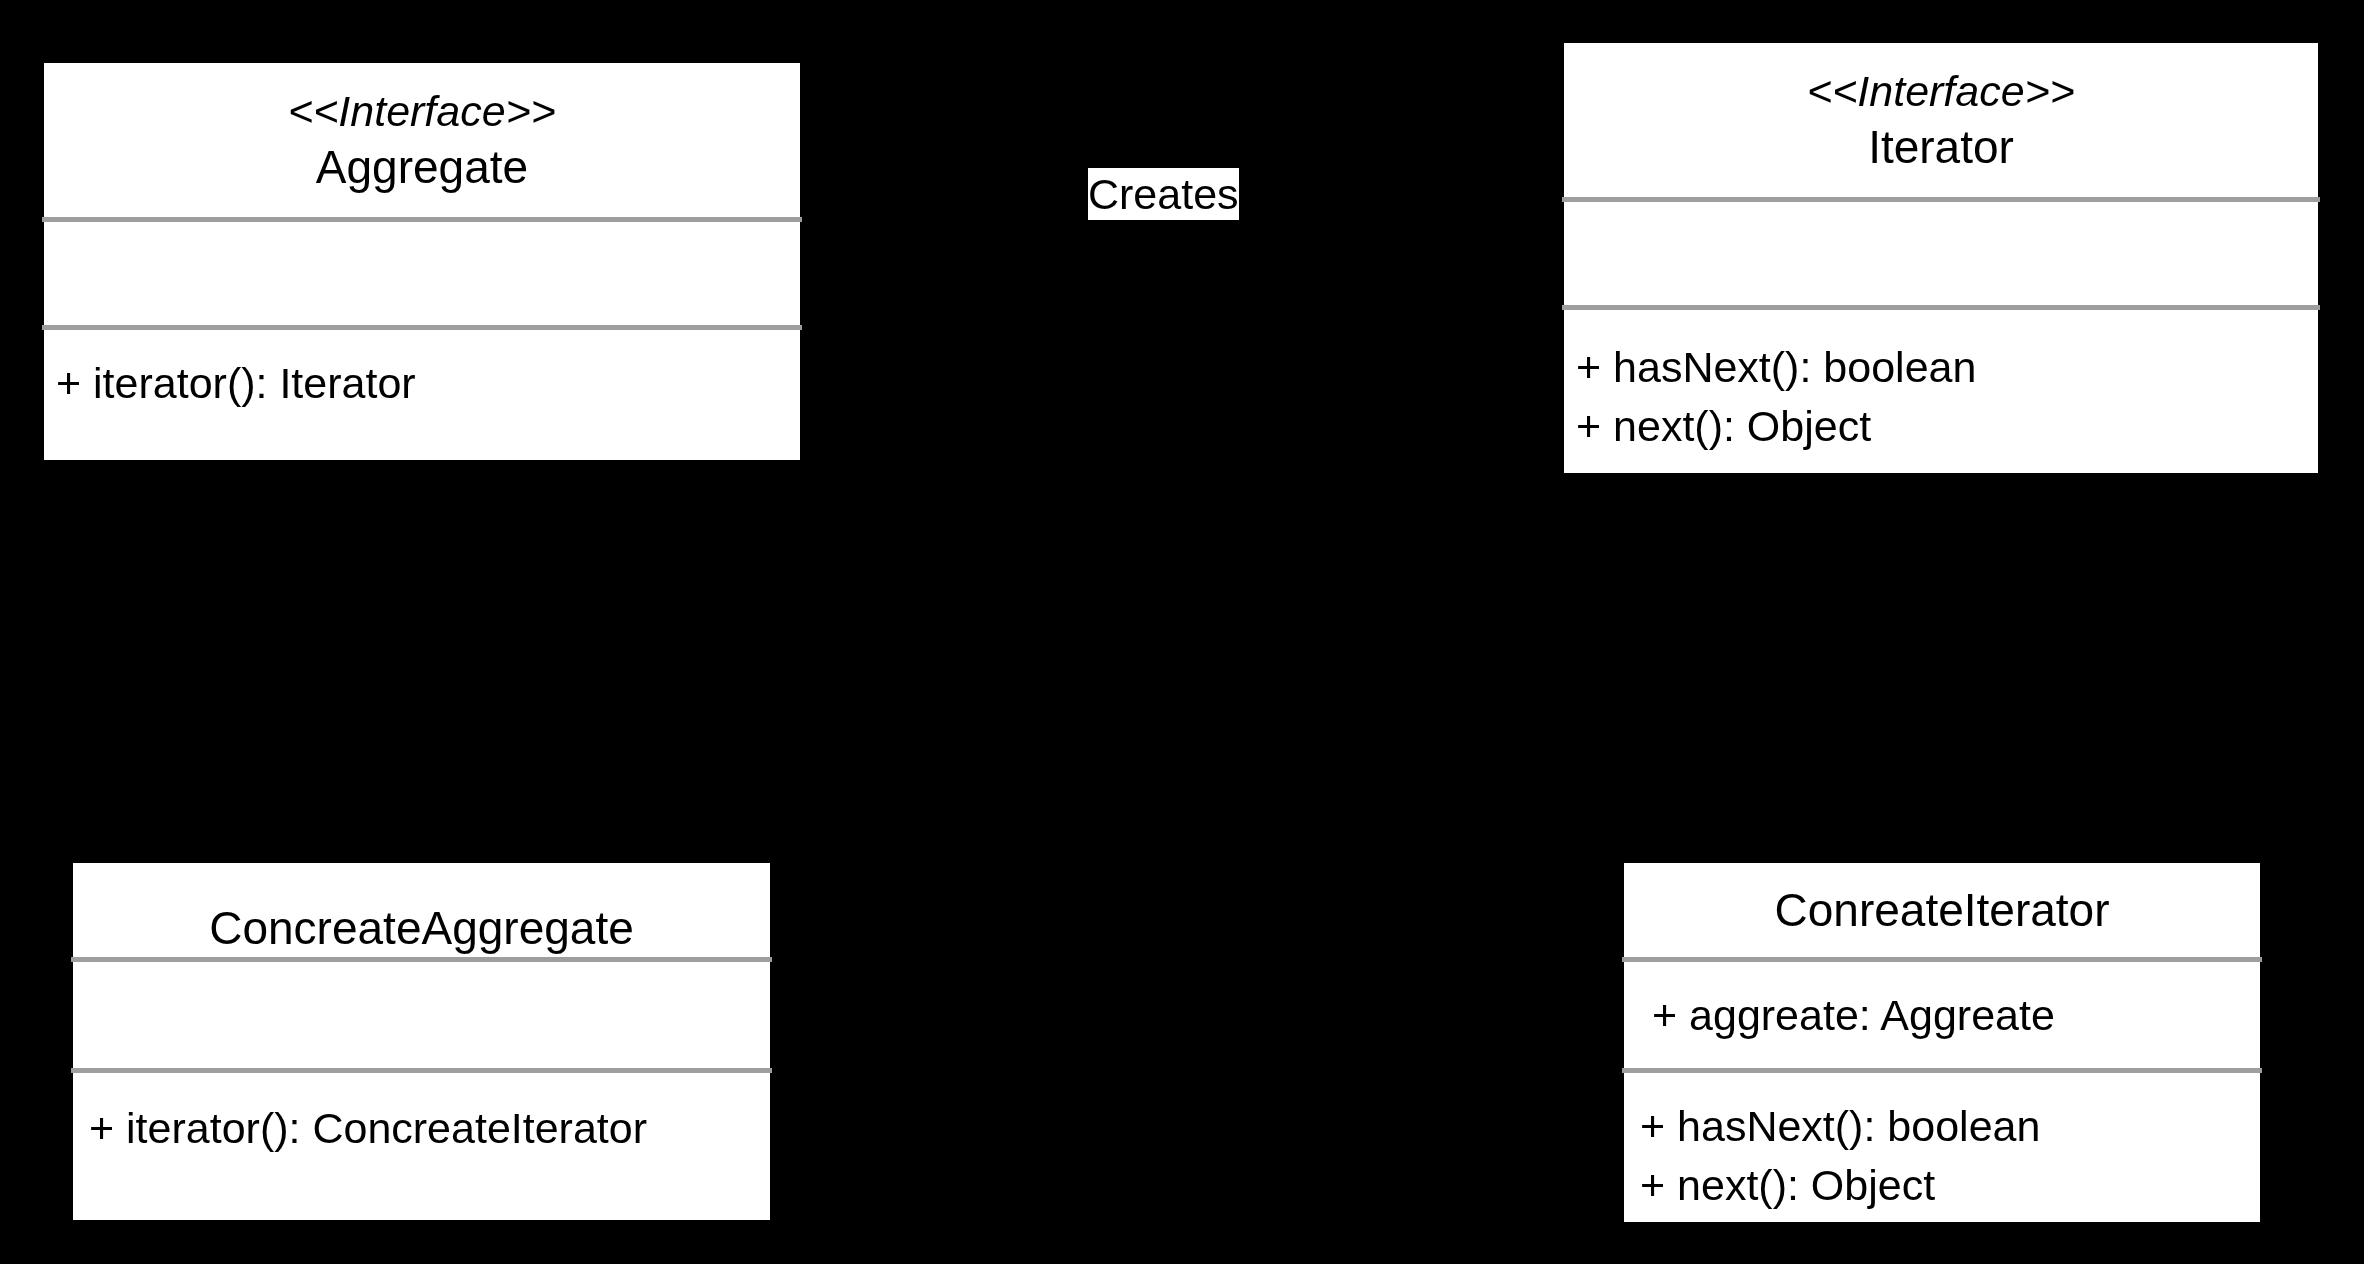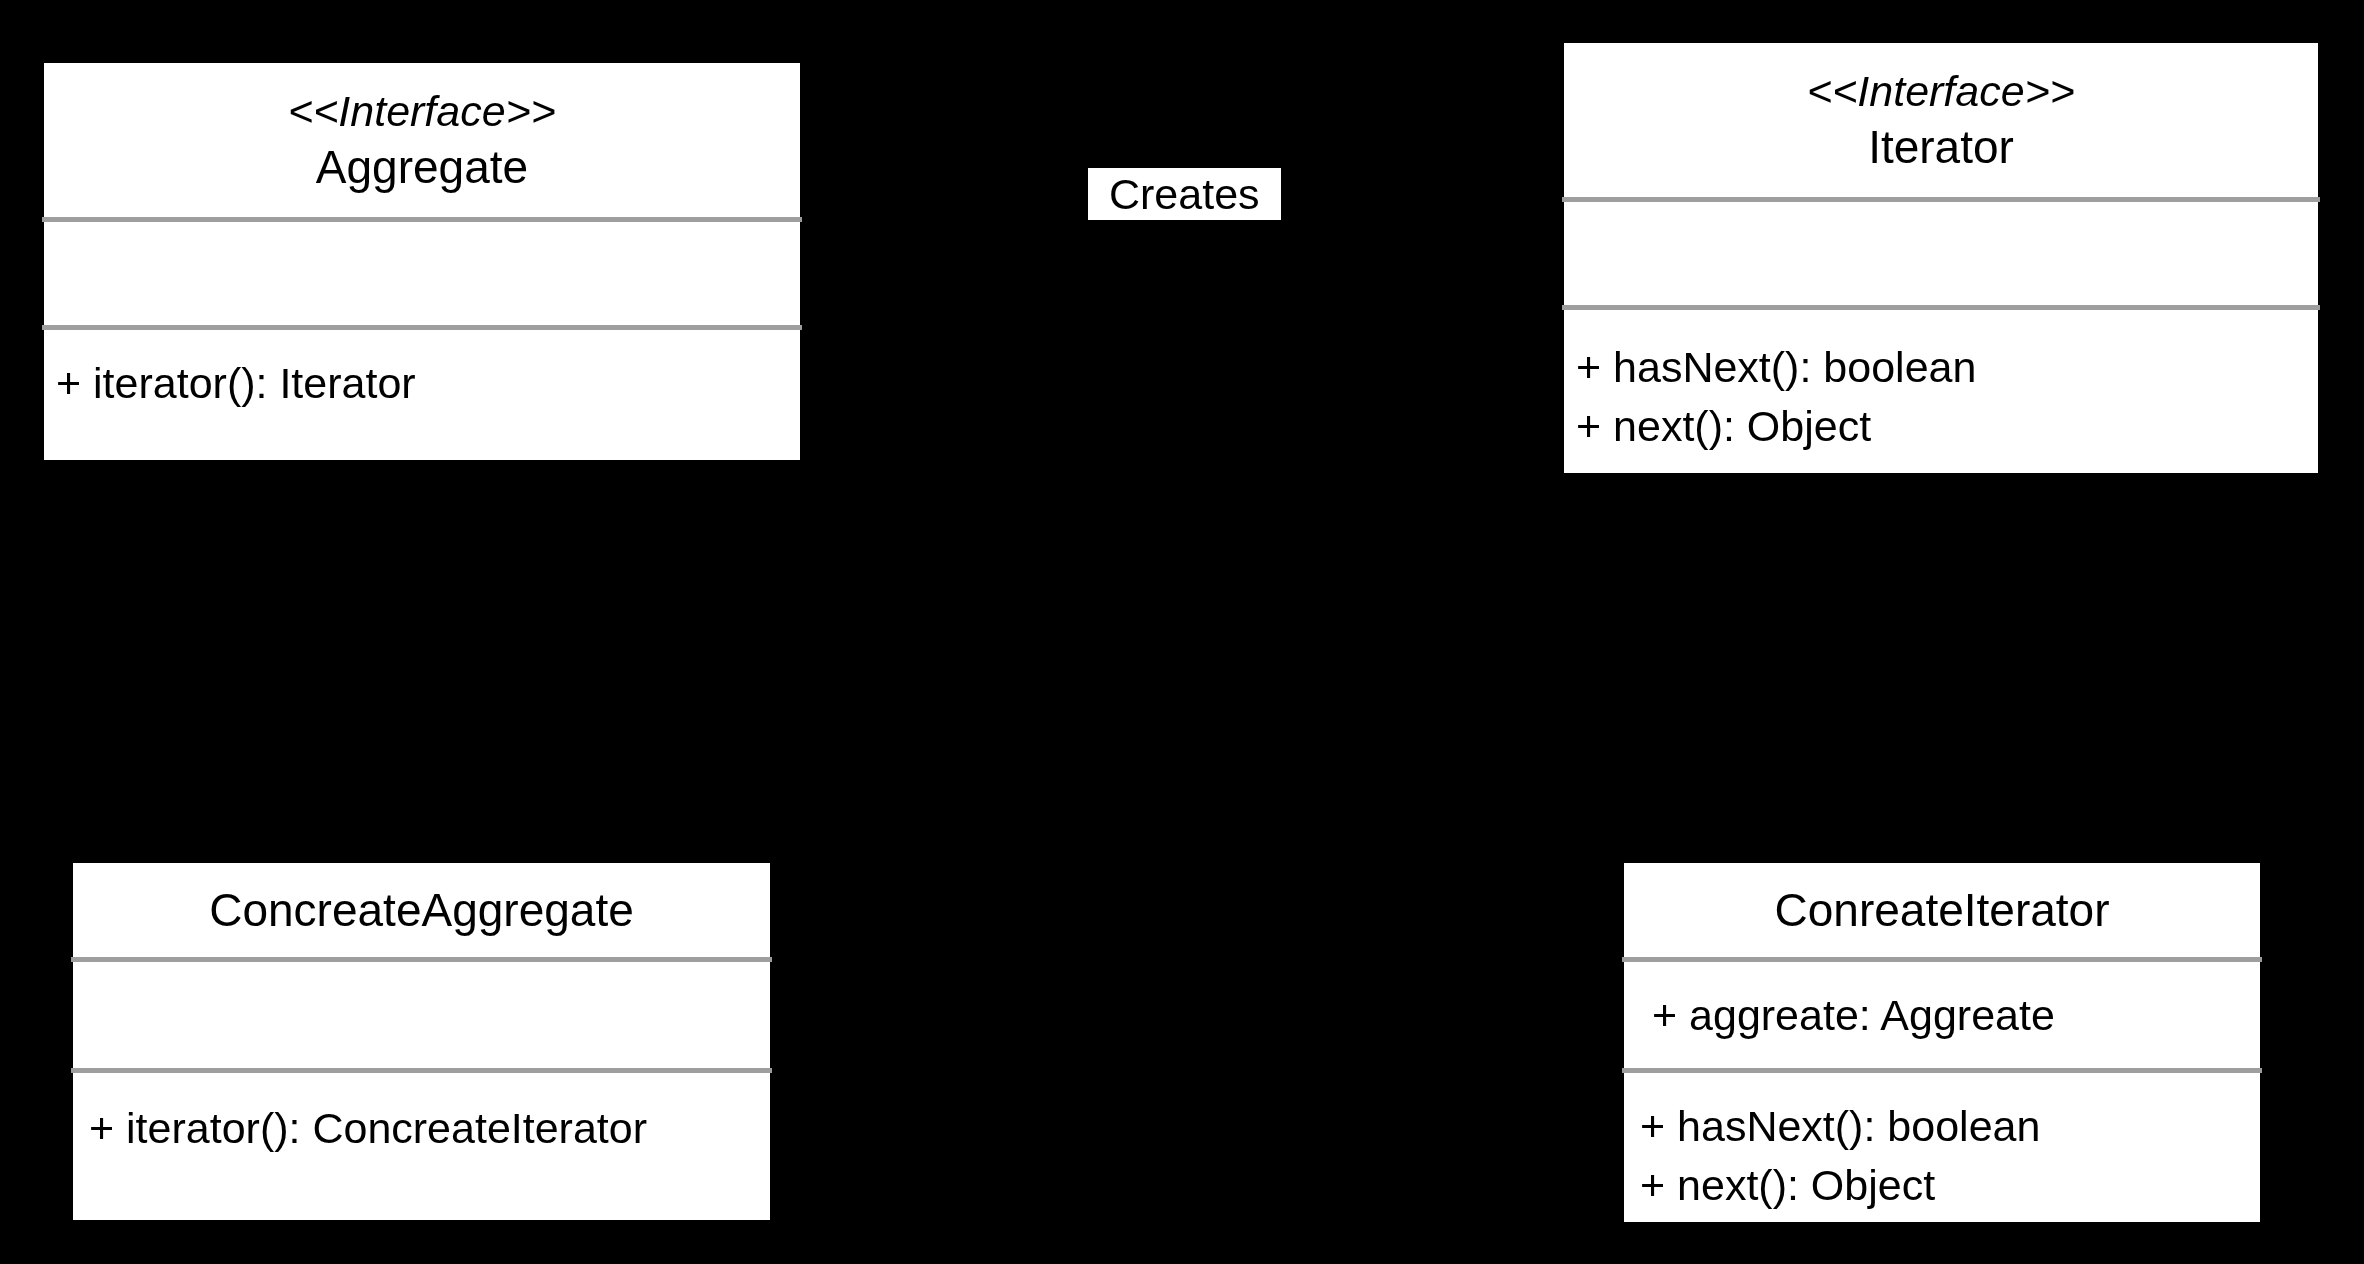--- a/index.html
+++ b/index.html
@@ -74,41 +74,41 @@
   #box-aggregate .methods-comp { padding: 24px 0 8px 12px; }
 
   
   #box-iterator { left: 1564px; top: 43px; width: 754px; height: 430px; }
   #box-iterator .title-comp { height: 154px; }
   #box-iterator .attrs-comp { height: 103px; }
   #box-iterator .methods-comp { padding: 28px 0 0 12px; }
 
   
   #box-concreate-aggregate { left: 73px; top: 863px; width: 697px; height: 357px; }
-  #box-concreate-aggregate .title-comp { height: 94px; }
+  #box-concreate-aggregate .title-comp { height: 94px; justify-content: flex-end; }
   #box-concreate-aggregate .attrs-comp { height: 106px; }
   #box-concreate-aggregate .methods-comp { padding: 26px 0 0 16px; }
 
   
   #box-conreate-iterator { left: 1624px; top: 863px; width: 636px; height: 359px; }
   #box-conreate-iterator .title-comp { height: 94px; }
   #box-conreate-iterator .attrs-comp { height: 106px; padding-left: 28px; }
   #box-conreate-iterator .methods-comp { padding: 24px 0 0 16px; }
 
   
   #creates-label {
     position: absolute;
     left: 1088px;
     top: 168px;
     height: 52px;
     background: #ffffff;
     color: #000000;
     font-size: 43px;
     line-height: 52px;
-    padding: 0 21px;
+    padding: 0 0;
     white-space: nowrap;
   }
 </style>
 </head>
 <body>
 
 <div class="canvas">
 
   <div class="uml-box" id="box-aggregate">
     <div class="compartment title-comp">

